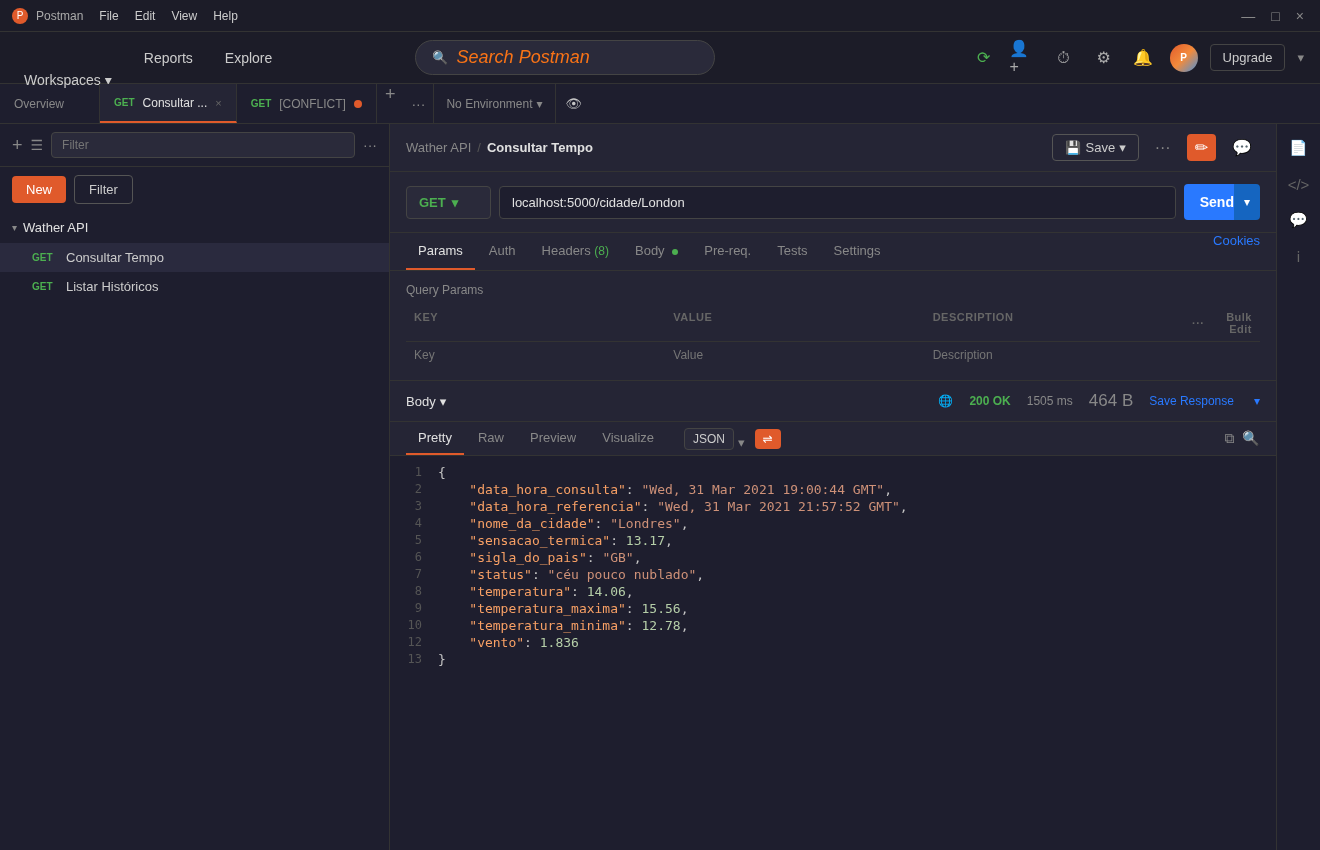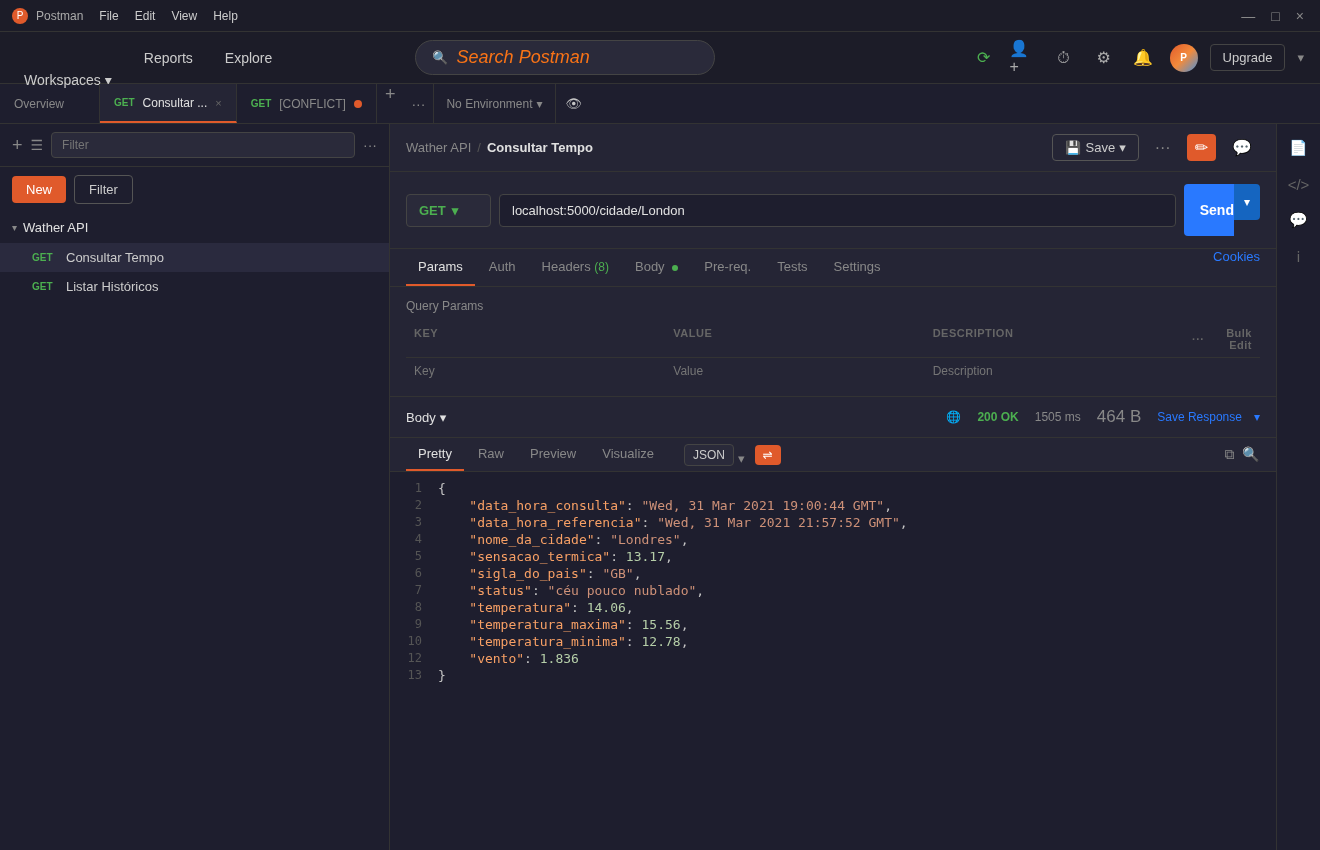--- a/index.html
+++ b/index.html
@@ -60,21 +60,21 @@
     .breadcrumb-current { color: #e0e0e0; font-size: 13px; font-weight: 600; }
     .breadcrumb-actions { margin-left: auto; display: flex; align-items: center; gap: 8px; }
     .save-btn { background: transparent; border: 1px solid #555; color: #ccc; padding: 5px 12px; border-radius: 4px; cursor: pointer; font-size: 13px; display: flex; align-items: center; gap: 4px; }
     .icon-btn { background: transparent; border: none; color: #888; font-size: 16px; cursor: pointer; padding: 4px 8px; border-radius: 4px; }
     .icon-btn.active { background: #e05a2b; color: white; }
 
     
     .request-line { display: flex; align-items: center; gap: 8px; padding: 12px 16px; border-bottom: 1px solid #333; }
     .method-select { background: #2a2a3a; border: 1px solid #444; color: #4CAF50; padding: 8px 12px; border-radius: 4px; font-size: 13px; font-weight: bold; cursor: pointer; display: flex; align-items: center; gap: 6px; min-width: 85px; }
     .url-input { flex: 1; background: #1e1e2e; border: 1px solid #444; color: #e0e0e0; padding: 8px 12px; border-radius: 4px; font-size: 13px; outline: none; }
-    .send-btn { background: #2979ff; color: white; border: none; padding: 8px 0 8px 16px; border-radius: 4px 0 0 4px; cursor: pointer; font-size: 14px; font-weight: 600; height: 52px; }
+    .send-btn { background: #2979ff; color: white; border: none; padding: 8px 0 8px 16px; border-radius: 4px 0 0 4px; cursor: pointer; font-size: 14px; font-weight: 600; height: 36px; }
     .send-dropdown { background: #1565C0; color: white; border: none; padding: 8px 10px; border-radius: 0 4px 4px 0; cursor: pointer; font-size: 12px; height: 36px; }
 
     
     .req-tabs { display: flex; padding: 0 16px; border-bottom: 1px solid #333; gap: 2px; }
     .req-tab { padding: 10px 12px; color: #888; font-size: 13px; cursor: pointer; border-bottom: 2px solid transparent; }
     .req-tab.active { color: #e0e0e0; border-bottom-color: #e05a2b; }
     .req-tab .badge { color: #4CAF50; font-size: 12px; }
     .req-tab .body-dot { display: inline-block; width: 6px; height: 6px; background: #4CAF50; border-radius: 50%; margin-left: 4px; vertical-align: middle; }
     .cookies-link { margin-left: auto; color: #2979ff; font-size: 13px; cursor: pointer; }
 
@@ -89,21 +89,21 @@
     .bulk-edit { color: #e0e0e0; font-size: 12px; font-weight: 500; cursor: pointer; justify-self: end; }
 
     
     .response-section { flex: 1; display: flex; flex-direction: column; overflow: hidden; }
     .response-header { display: flex; align-items: center; padding: 10px 16px; gap: 12px; border-bottom: 1px solid #333; }
     .response-title { color: #e0e0e0; font-size: 13px; font-weight: 500; display: flex; align-items: center; gap: 4px; cursor: pointer; }
     .response-status { display: flex; align-items: center; gap: 16px; margin-left: auto; }
     .status-ok { color: #4CAF50; font-size: 12px; font-weight: 600; }
     .status-time { color: #888; font-size: 12px; }
     .status-size { color: #888; font-size: 17px; }
-    .save-response { color: #2979ff; font-size: 12px; cursor: pointer; display: flex; align-items: center; gap: 12px; }
+    .save-response { color: #2979ff; font-size: 12px; cursor: pointer; display: flex; align-items: center; gap: 20px; }
 
     
     .resp-tabs { display: flex; align-items: center; padding: 0 16px; border-bottom: 1px solid #333; gap: 2px; }
     .resp-tab { padding: 8px 12px; color: #888; font-size: 13px; cursor: pointer; border-bottom: 2px solid transparent; }
     .resp-tab.active { color: #e0e0e0; border-bottom-color: #e05a2b; }
     .resp-tab-actions { margin-left: auto; display: flex; gap: 8px; }
     .resp-tab-icon { color: #888; font-size: 14px; cursor: pointer; }
 
     
     .code-viewer { flex: 1; overflow-y: auto; padding: 8px 0; background: #1e1e2e; font-family: 'Consolas', 'Monaco', monospace; font-size: 13px; position: relative; }

